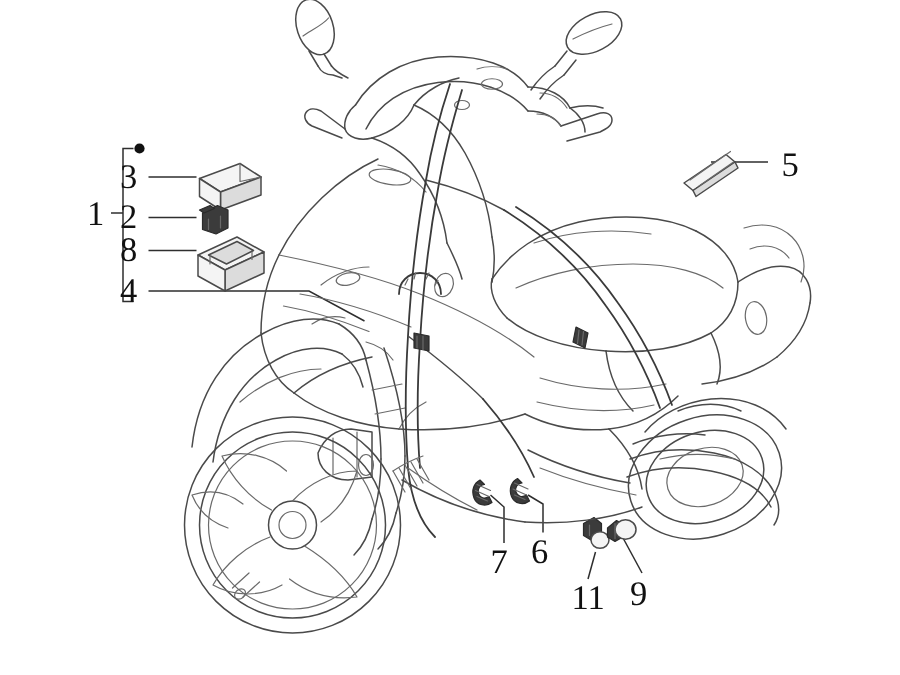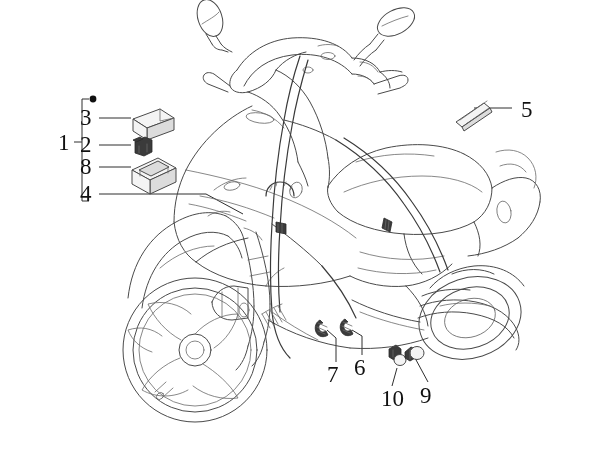--- a/index.html
+++ b/index.html
@@ -308,16 +308,16 @@
   </svg>
 
   <div class="callout-label" style="left:58px;  top:131px;">1</div>
   <div class="callout-label" style="left:80px;  top:106px;">3</div>
   <div class="callout-label" style="left:80px;  top:133px;">2</div>
   <div class="callout-label" style="left:80px;  top:155px;">8</div>
   <div class="callout-label" style="left:80px;  top:182px;">4</div>
   <div class="callout-label" style="left:521px; top:98px;">5</div>
   <div class="callout-label" style="left:327px; top:363px;">7</div>
   <div class="callout-label" style="left:354px; top:356px;">6</div>
-  <div class="callout-label" style="left:381px; top:387px;">10</div>
+  <div class="callout-label" style="left:381px; top:387px;">11</div>
   <div class="callout-label" style="left:420px; top:384px;">9</div>
 
 </div>
 
 </body></html>

